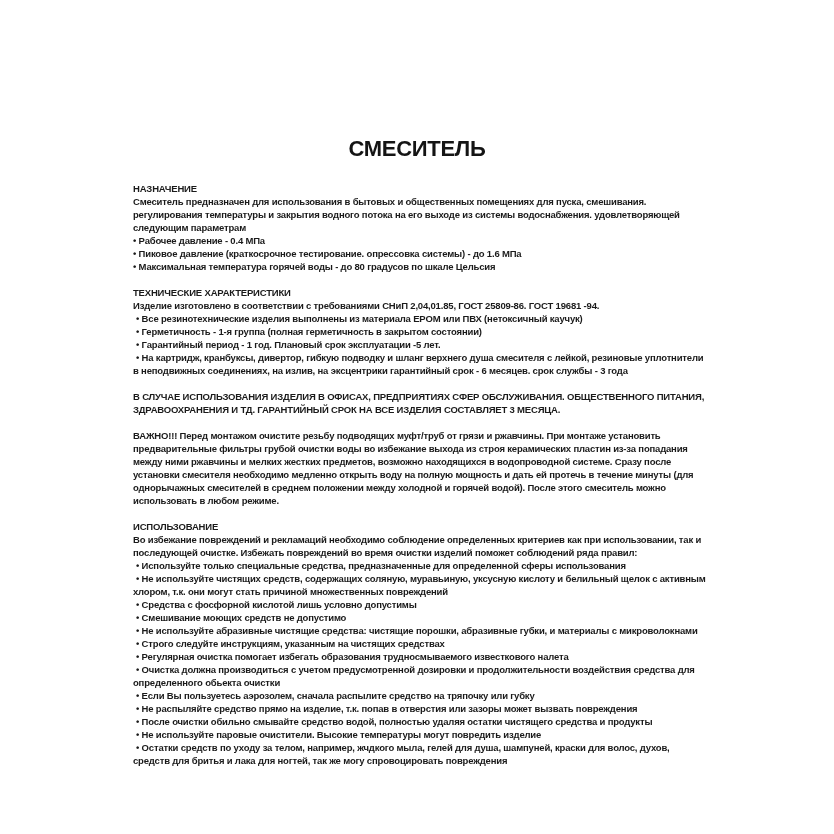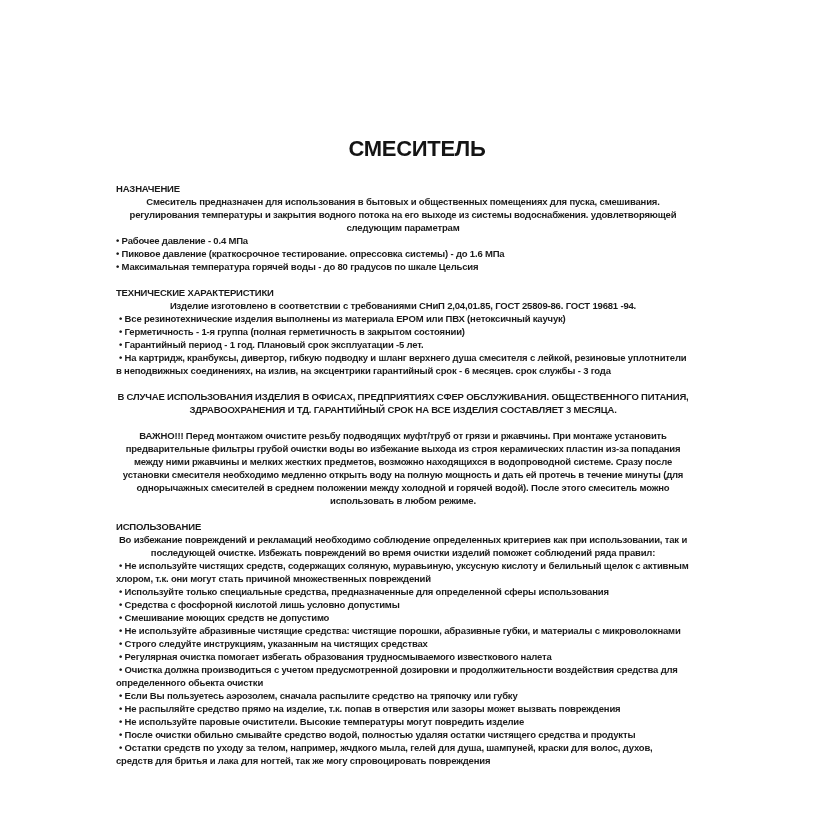--- a/index.html
+++ b/index.html
@@ -21,38 +21,37 @@
     left: 0;
     width: 834px;
     text-align: center;
     font-size: 22px;
     font-weight: 800;
     letter-spacing: -0.3px;
     color: #141414;
   }
   .content {
     position: absolute;
-    left: 116px;
+    left: 133px;
     top: 182px;
     width: 574px;
     font-size: 9.5px;
     line-height: 13px;
     font-weight: 700;
     letter-spacing: -0.18px;
     color: #1a1a1a;
   }
   .section {
     margin: 0 0 13px 0;
   }
   .sec-heading {
     font-weight: 800;
   }
   .para {
     margin: 0;
-    text-align: center;
   }
   .bullet::before {
     content: "\2022\00a0";
   }
   .bullet.ti {
     text-indent: 3px;
   }
   .upper-para {
     text-transform: none;
   }
@@ -85,28 +84,28 @@
     <div class="para upper-para">В СЛУЧАЕ ИСПОЛЬЗОВАНИЯ ИЗДЕЛИЯ В ОФИСАХ, ПРЕДПРИЯТИЯХ СФЕР ОБСЛУЖИВАНИЯ. ОБЩЕСТВЕННОГО ПИТАНИЯ, ЗДРАВООХРАНЕНИЯ И ТД. ГАРАНТИЙНЫЙ СРОК НА ВСЕ ИЗДЕЛИЯ СОСТАВЛЯЕТ 3 МЕСЯЦА.</div>
   </div>
 
   <div class="section">
     <div class="para">ВАЖНО!!! Перед монтажом очистите резьбу подводящих муфт/труб от грязи и ржавчины. При монтаже установить предварительные фильтры грубой очистки воды во избежание выхода из строя керамических пластин из-за попадания между ними ржавчины и мелких жестких предметов, возможно находящихся в водопроводной системе. Сразу после установки смесителя необходимо медленно открыть воду на полную мощность и дать ей протечь в течение минуты (для однорычажных смесителей в среднем положении между холодной и горячей водой). После этого смеситель можно использовать в любом режиме.</div>
   </div>
 
   <div class="section">
     <div class="sec-heading">ИСПОЛЬЗОВАНИЕ</div>
     <div class="para">Во избежание повреждений и рекламаций необходимо соблюдение определенных критериев как при использовании, так и последующей очистке. Избежать повреждений во время очистки изделий поможет соблюдений ряда правил:</div>
+    <div class="bullet ti">Используйте только специальные средства, предназначенные для определенной сферы использования</div>
     <div class="bullet ti">Не используйте чистящих средств, содержащих соляную, муравьиную, уксусную кислоту и белильный щелок с активным хлором, т.к. они могут стать причиной множественных повреждений</div>
-    <div class="bullet ti">Используйте только специальные средства, предназначенные для определенной сферы использования</div>
     <div class="bullet ti">Средства с фосфорной кислотой лишь условно допустимы</div>
     <div class="bullet ti">Смешивание моющих средств не допустимо</div>
     <div class="bullet ti">Не используйте абразивные чистящие средства: чистящие порошки, абразивные губки, и материалы с микроволокнами</div>
     <div class="bullet ti">Строго следуйте инструкциям, указанным на чистящих средствах</div>
     <div class="bullet ti">Регулярная очистка помогает избегать образования трудносмываемого известкового налета</div>
     <div class="bullet ti">Очистка должна производиться с учетом предусмотренной дозировки и продолжительности воздействия средства для определенного обьекта очистки</div>
     <div class="bullet ti">Если Вы пользуетесь аэрозолем, сначала распылите средство на тряпочку или губку</div>
     <div class="bullet ti">Не распыляйте средство прямо на изделие, т.к. попав в отверстия или зазоры может вызвать повреждения</div>
+    <div class="bullet ti">После очистки обильно смывайте средство водой, полностью удаляя остатки чистящего средства и продукты</div>
     <div class="bullet ti">Не используйте паровые очистители. Высокие температуры могут повредить изделие</div>
-    <div class="bullet ti">После очистки обильно смывайте средство водой, полностью удаляя остатки чистящего средства и продукты</div>
     <div class="bullet ti">Остатки средств по уходу за телом, например, жчдкого мыла, гелей для душа, шампуней, краски для волос, духов, средств для бритья и лака для ногтей, так же могу спровоцировать повреждения</div>
   </div>
 
 </div>
 
 </body></html>

